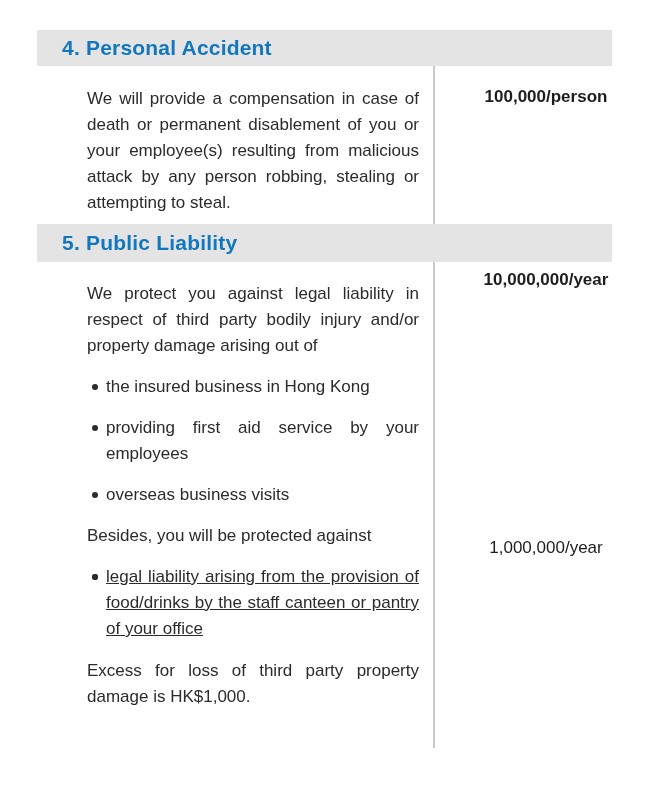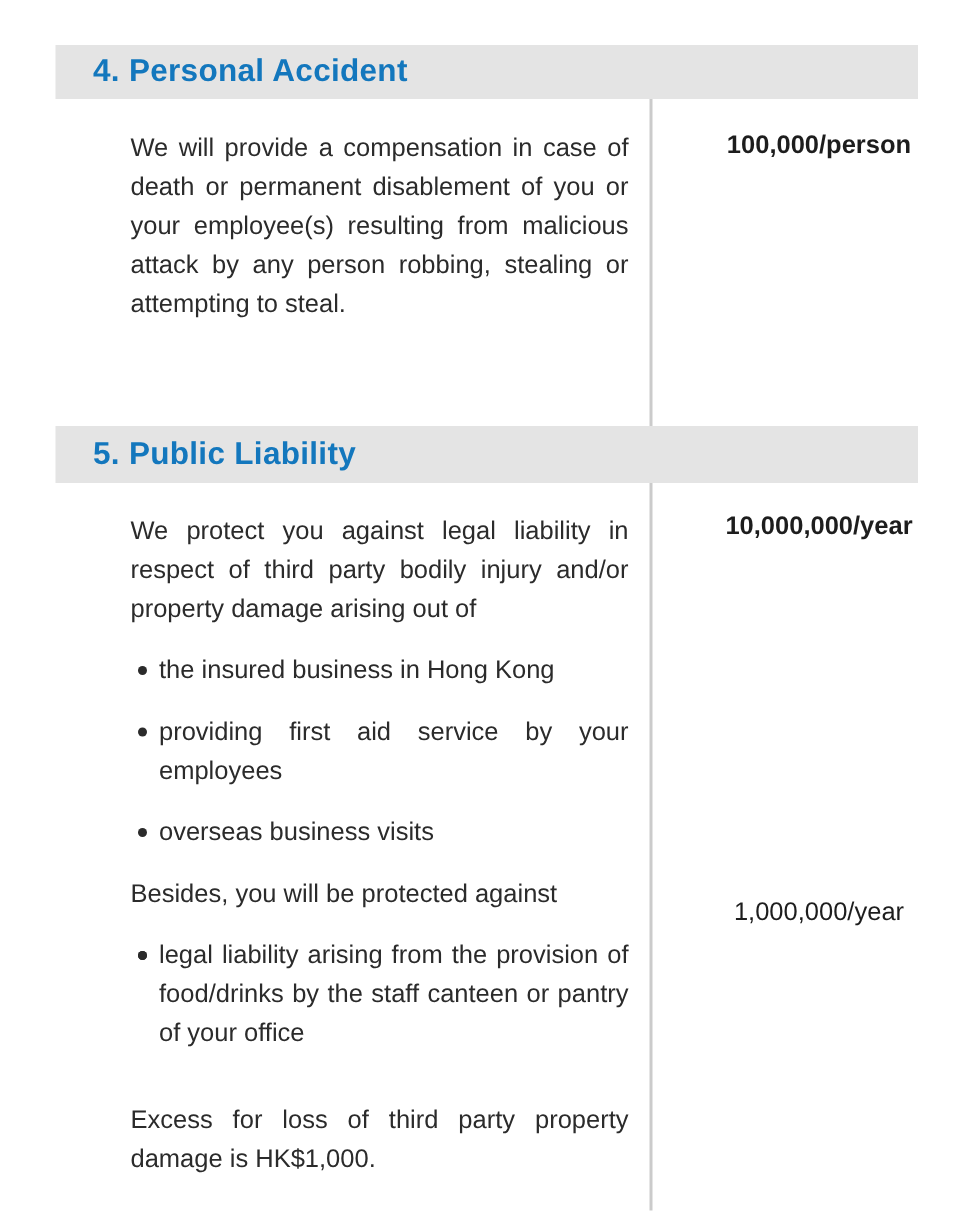--- a/index.html
+++ b/index.html
@@ -32,40 +32,40 @@
     margin: 0;
     font-size: 21px;
     font-weight: bold;
     color: #1377bd;
     letter-spacing: 0.2px;
   }
   .content {
     position: relative;
     box-sizing: border-box;
   }
-  .content.sec4 { height: 218px; }
+  .content.sec4 { height: 158px; }
   .content.sec5 { height: 503px; }
   .left-col {
     box-sizing: border-box;
     width: 396px;
     padding: 20px 14px 0 50px;
     font-size: 17px;
     line-height: 26px;
     text-align: justify;
   }
   .content.sec5 .left-col { padding-top: 19px; }
   .left-col p {
     margin: 0 0 15px 0;
   }
   .bullet {
     position: relative;
     padding-left: 19px;
     margin: 0 0 15px 0;
   }
-  .bullet.gap-after { margin-bottom: 32px; }
+  .bullet.gap-after { margin-bottom: 16px; text-decoration: underline; }
   .bullet-dot {
     position: absolute;
     left: 5px;
     top: 10px;
     width: 6px;
     height: 6px;
     border-radius: 50%;
     background: #2b2b2b;
   }
   .divider {
@@ -88,21 +88,21 @@
   }
   .value {
     position: absolute;
     left: 0;
     right: 0;
     font-size: 17px;
     color: #1d1d1d;
   }
   .value.bold { font-weight: bold; }
   .value.v4-1 { top: 21px; }
-  .value.v5-1 { top: 19px; }
+  .value.v5-1 { top: 8px; }
   .value.v5-2 { top: 276px; }
 </style>
 </head>
 <body>
 
 <div class="doc">
 
   <section>
     <div class="heading-bar">
       <h2 class="heading">4. Personal Accident</h2>

